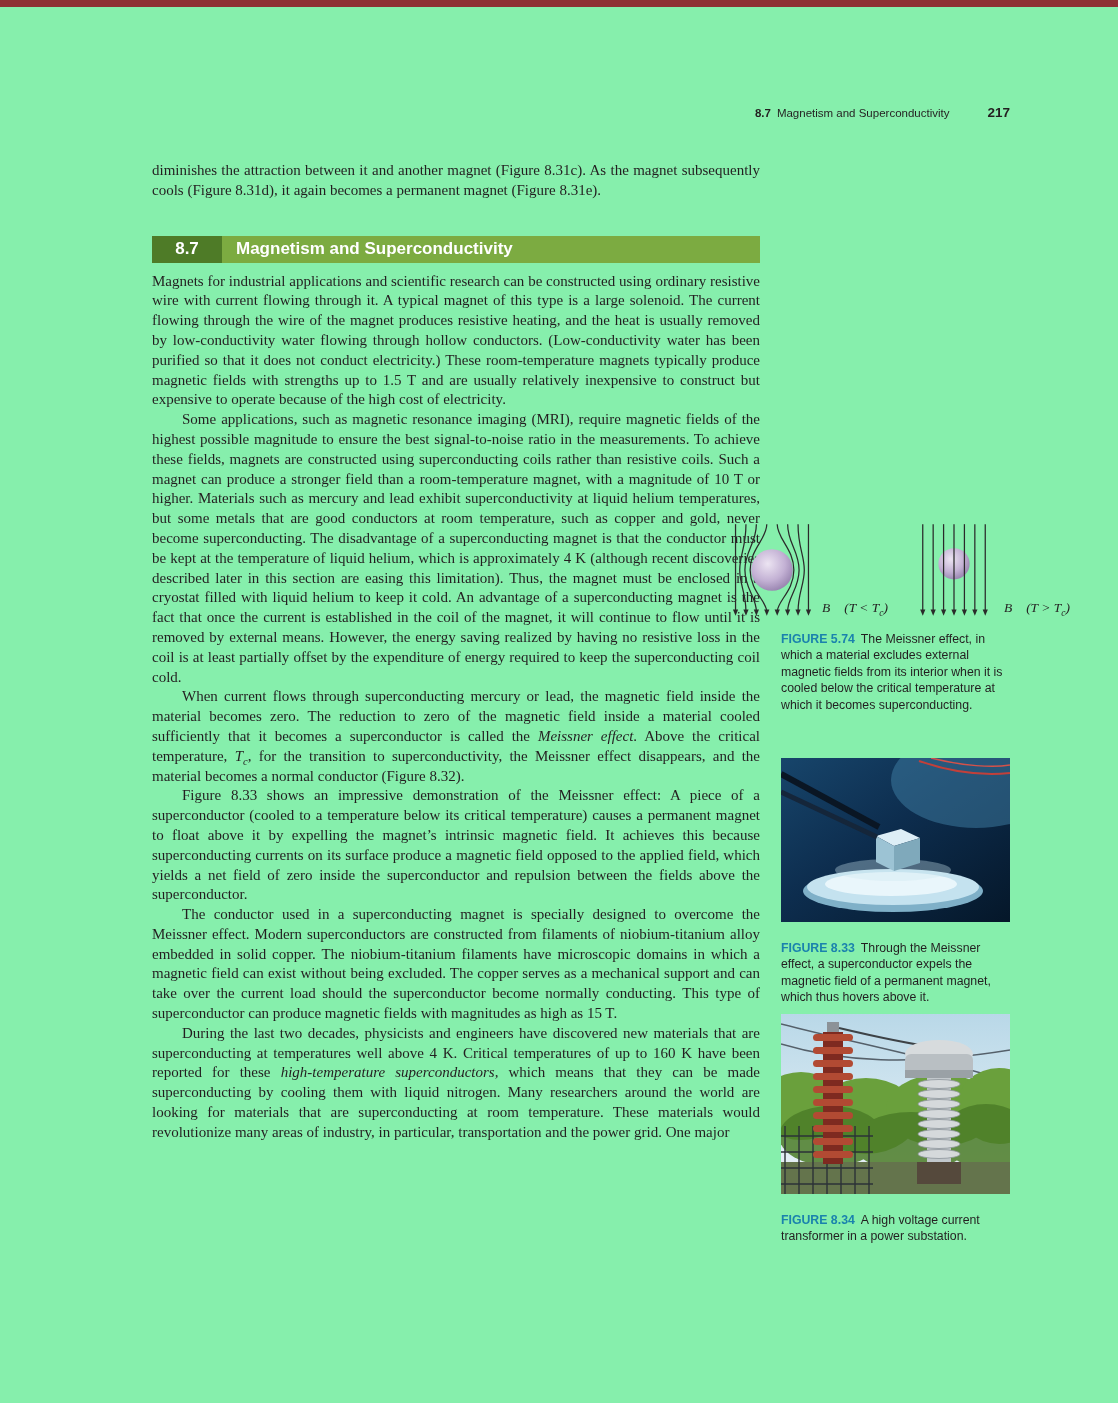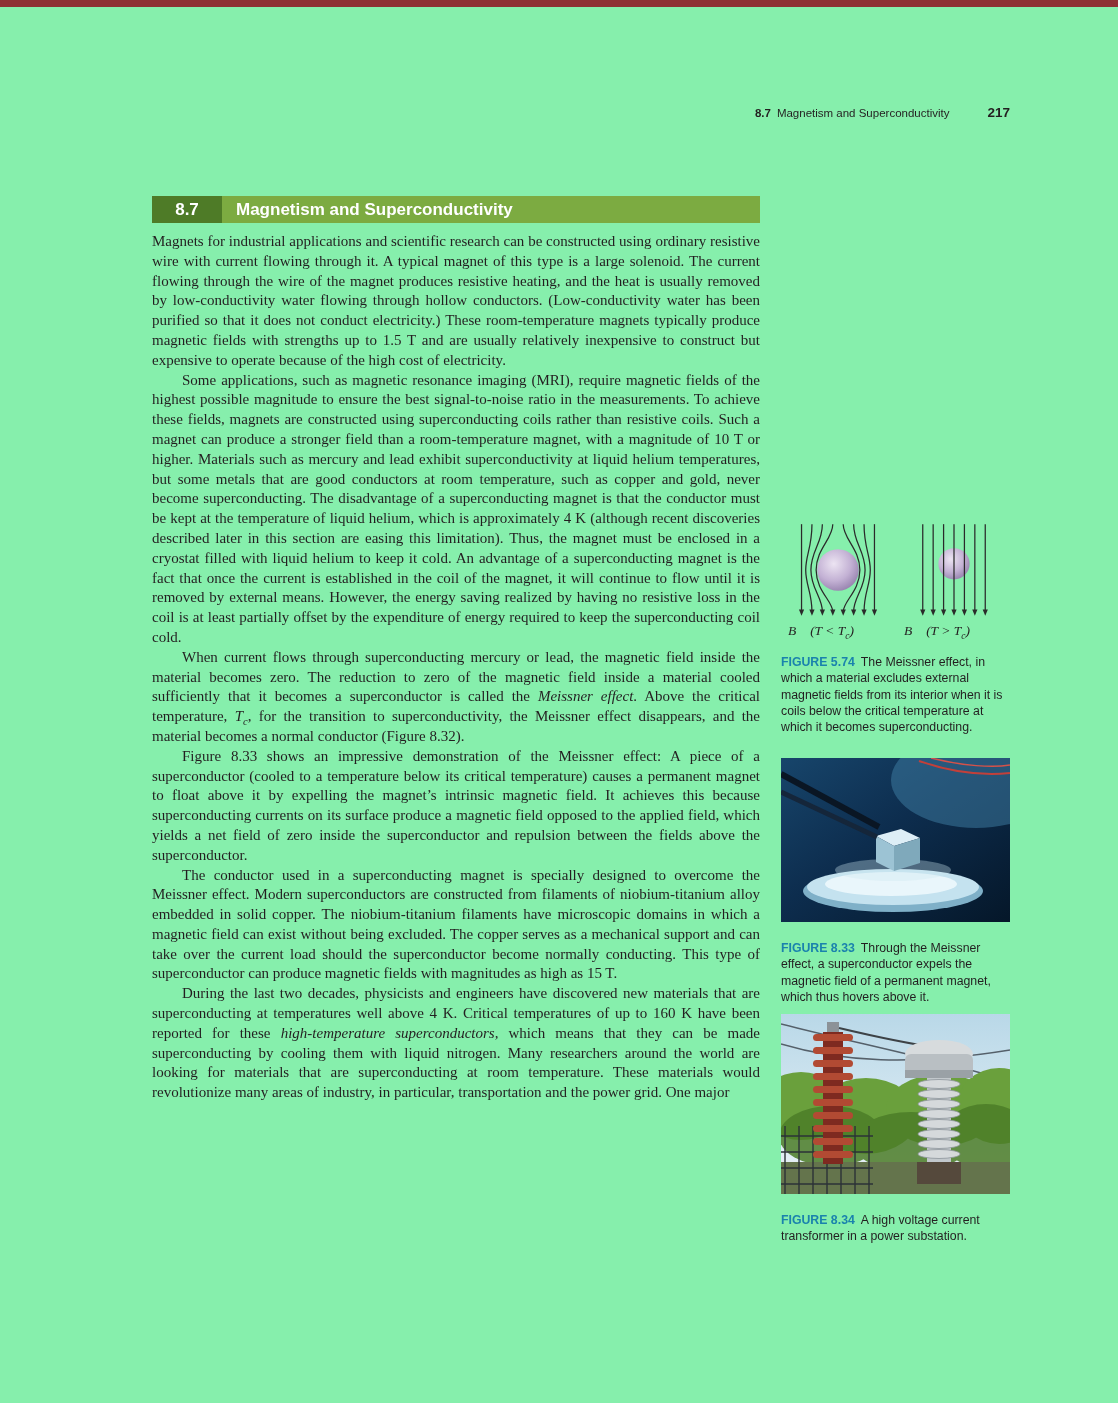--- a/index.html
+++ b/index.html
@@ -27,41 +27,42 @@
         display:flex;align-items:center;justify-content:center;}
   .section-rest{flex:1;background:#7cab41;color:#fff;font-weight:700;font-size:17px;
         display:flex;align-items:center;padding-left:14px;}
 
   
   figure{position:absolute;left:781px;width:230px;margin:0;}
   .fig832{top:522px;}
   .fig833{top:758px;}
   .fig834{top:1014px;}
   .diagrams{display:flex;justify-content:center;gap:16px;}
-  .diagram{display:flex;flex-direction:column;align-items:flex-start;}
+  .diagram{display:flex;flex-direction:row;align-items:flex-end;}
   .diagram-label{font-family:"Liberation Serif",serif;font-style:italic;font-size:13.5px;
         margin-top:5px;color:#231f20;white-space:nowrap;}
   .diagram-label sub{font-size:0.7em;}
   .caption{font-family:"Liberation Sans",sans-serif;font-size:12.3px;line-height:16.4px;
         color:#231f20;margin-top:13px;text-align:left;}
   .fig833 .caption,.fig834 .caption{margin-top:18px;}
   .fig-label{font-weight:700;color:#1a82ad;margin-right:6px;}
   .photo{display:block;}
 </style>
 </head>
 <body>
 
 <div class="page">
   <div class="top-bar"></div>
 
   <div class="running-head">
     <span class="rh-num">8.7</span><span class="rh-title">Magnetism and Superconductivity</span><span class="rh-page">217</span>
   </div>
 
   <main class="text-column">
+    <p class="body-par">diminishes the attraction between it and another magnet (Figure 8.31c). As the magnet subsequently cools (Figure 8.31d), it again becomes a permanent magnet (Figure 8.31e).</p>
 
     <div class="section-bar">
       <span class="section-num">8.7</span>
       <span class="section-rest">Magnetism and Superconductivity</span>
     </div>
 
     <div>
         <p class="body-par"><span>Magnets for industrial applications and scientific research can be constructed using ordinary resistive wire with current flowing through it. A typical magnet of this type is a large solenoid. The current flowing through the wire of the magnet produces resistive heating, and the heat is usually removed by low-conductivity water flowing through hollow conductors. (Low-conductivity water has been purified so that it does not conduct electricity.) These room-temperature magnets typically produce magnetic fields with strengths up to 1.5 T and are usually relatively inexpensive to construct but expensive to operate because of the high cost of electricity.</span></p>
         <p class="body-par ind"><span>Some applications, such as magnetic resonance imaging (MRI), require magnetic fields of the highest possible magnitude to ensure the best signal-to-noise ratio in the measurements. To achieve these fields, magnets are constructed using superconducting coils rather than resistive coils. Such a magnet can produce a stronger field than a room-temperature magnet, with a magnitude of 10 T or higher. Materials such as mercury and lead exhibit superconductivity at liquid helium temperatures, but some metals that are good conductors at room temperature, such as copper and gold, never become superconducting. The disadvantage of a superconducting magnet is that the conductor must be kept at the temperature of liquid helium, which is approximately 4 K (although recent discoveries described later in this section are easing this limitation). Thus, the magnet must be enclosed in a cryostat filled with liquid helium to keep it cold. An advantage of a superconducting magnet is the fact that once the current is established in the coil of the magnet, it will continue to flow until it is removed by external means. However, the energy saving realized by having no resistive loss in the coil is at least partially offset by the expenditure of energy required to keep the superconducting coil cold.</span></p>
         <p class="body-par ind"><span>When current flows through superconducting mercury or lead, the magnetic field inside the material becomes zero. The reduction to zero of the magnetic field inside a material cooled sufficiently that it becomes a superconductor is called the </span><i>Meissner effect</i><span>. Above the critical temperature, </span><i>T</i><sub>c</sub><span>, for the transition to superconductivity, the Meissner effect disappears, and the material becomes a normal conductor (Figure 8.32).</span></p>
@@ -132,21 +133,21 @@
               <polygon points="45.5,84 50.5,84 48,90"></polygon>
             <polygon points="55.5,84 60.5,84 58,90"></polygon>
               <polygon points="65.5,84 70.5,84 68,90"></polygon>
             <polygon points="75.5,84 80.5,84 78,90"></polygon>
           </g>
         </svg>
         <div class="diagram-label"><span>B⃗</span><span> (T &gt; T</span><sub>c</sub><span>)</span></div>
       </div>
     </div>
     <figcaption class="caption">
-      <span class="fig-label">FIGURE 5.74</span><span>The Meissner effect, in which a material excludes external magnetic fields from its interior when it is coils below the critical temperature at which it becomes superconducting.</span>
+      <span class="fig-label">FIGURE 5.74</span><span>The Meissner effect, in which a material excludes external magnetic fields from its interior when it is cooled below the critical temperature at which it becomes superconducting.</span>
     </figcaption>
   </figure>
 
   <figure class="fig833">
     <svg class="photo" width="229" height="164" viewBox="0 0 229 164">
       <defs>
         <linearGradient id="bg833" x1="0" y1="0" x2="1" y2="1">
           <stop offset="0%" stop-color="#17456b"></stop>
           <stop offset="45%" stop-color="#0d2d4e"></stop>
           <stop offset="100%" stop-color="#051729"></stop>

